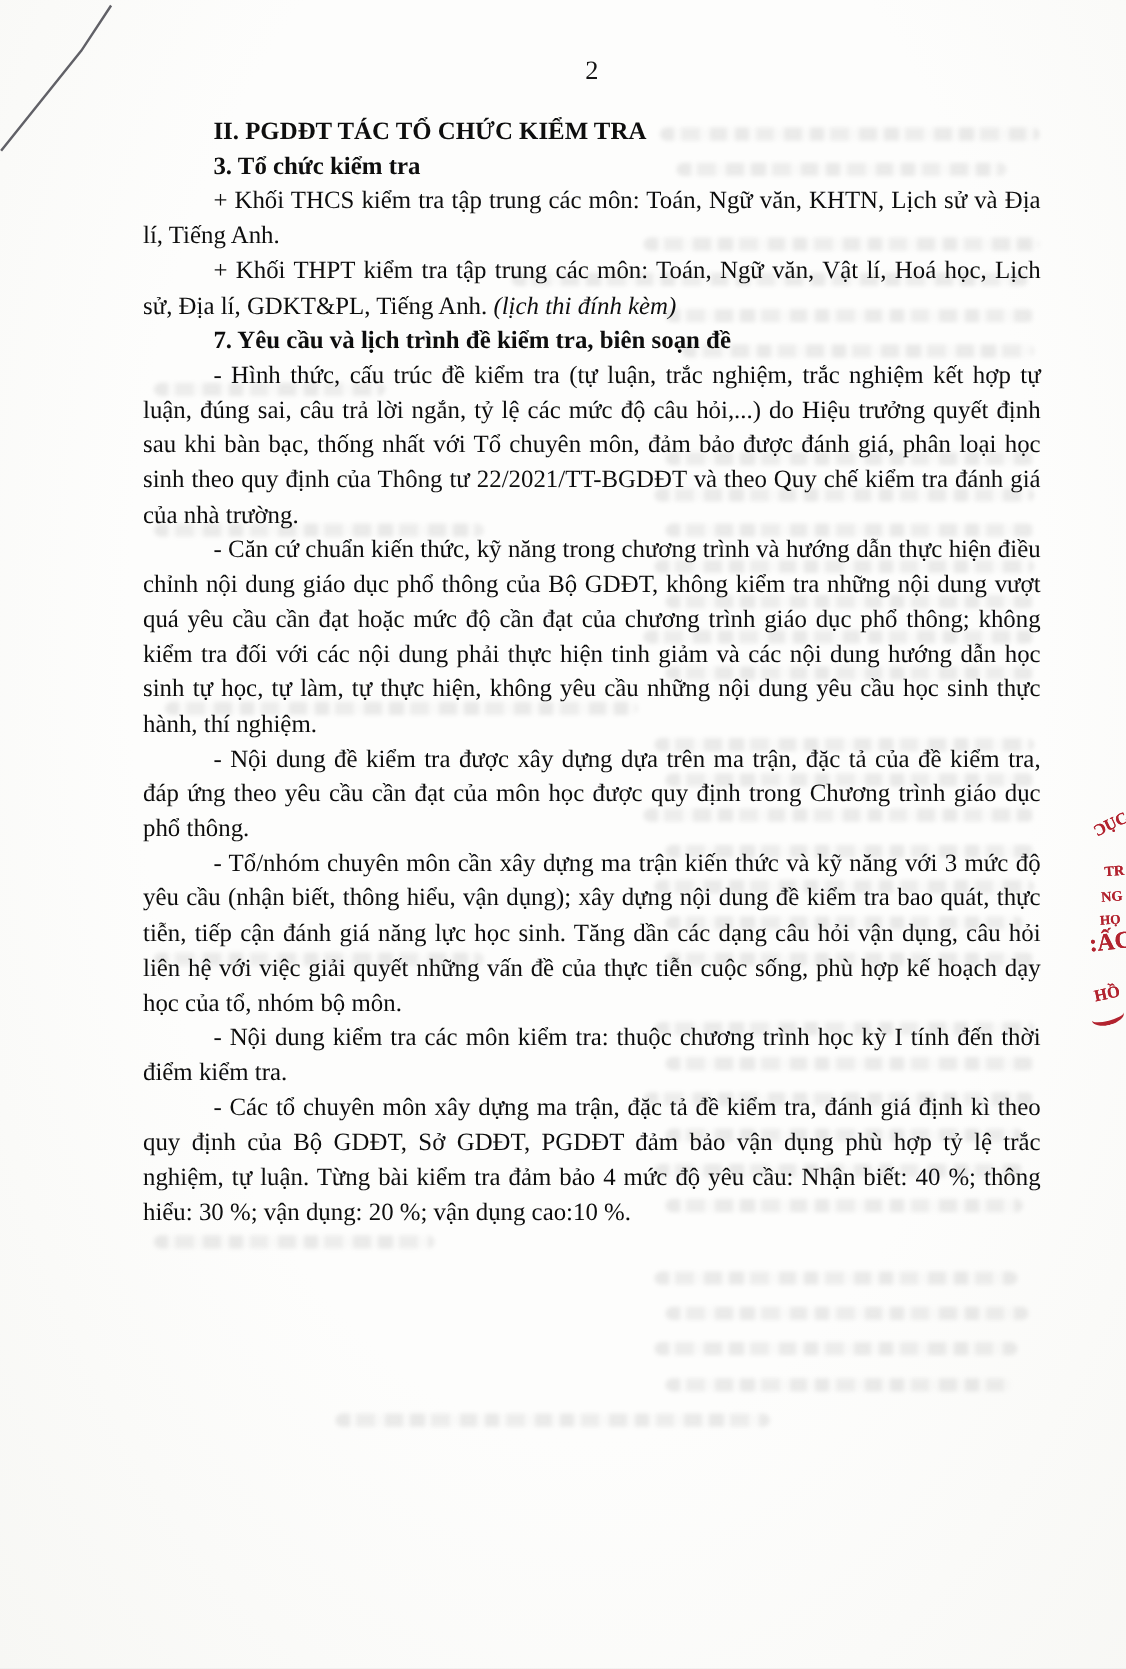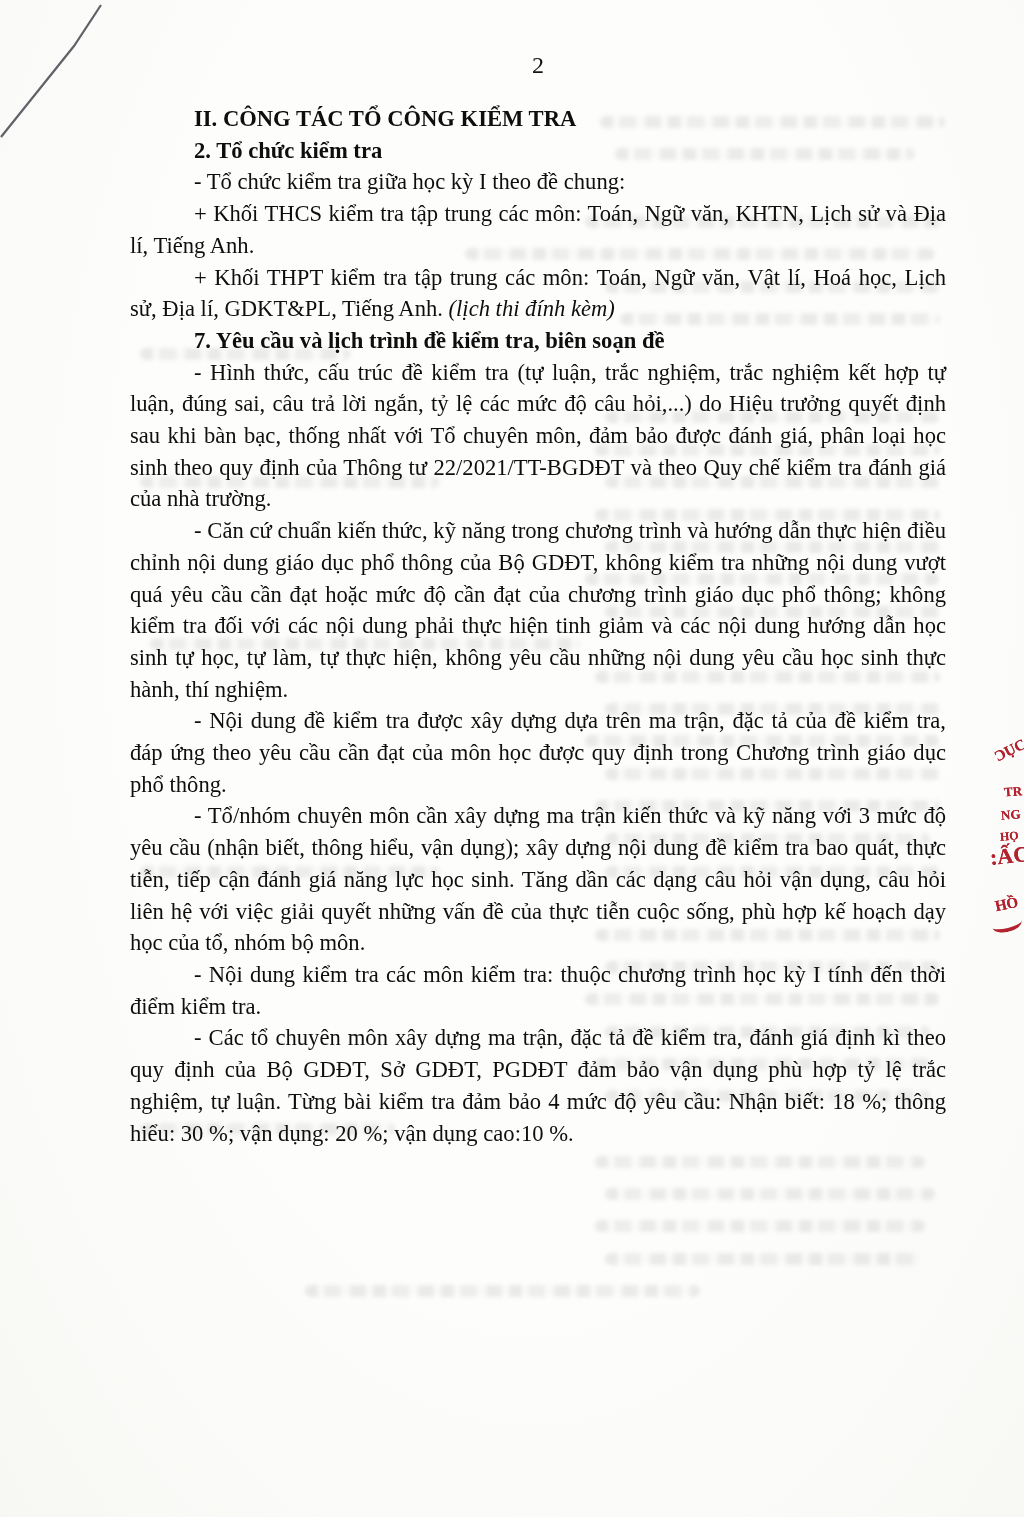--- a/index.html
+++ b/index.html
@@ -108,27 +108,26 @@
       <div class="stamp-frag" style="top: 896px; left: 995px; font-size: 15px; color: rgb(178, 35, 47); transform: rotate(-12deg);">HỒ</div>
     </div>
 
   <svg class="crease-svg" width="120" height="150">
     <path d="M101 5 L74 46 L1 137" stroke="#45454e" stroke-width="2.2" fill="none" opacity="0.85"></path>
   </svg>
 
   <div class="page-number">2</div>
 
   <div class="doc-body" id="doc-body">
-      <p><span class="r-b">II. CÔNG TÁC TỔ CÔNG KIỂM TRA</span></p>
-      <p><span class="r-b">2. Tổ chức kiểm tra</span></p>
-      <p><span>- Tổ chức kiểm tra giữa học kỳ I theo đề chung:</span></p>
+      <p><span class="r-b">II. PGDĐT TÁC TỔ CHỨC KIỂM TRA</span></p>
+      <p><span class="r-b">3. Tổ chức kiểm tra</span></p>
       <p><span>+ Khối THCS kiểm tra tập trung các môn: Toán, Ngữ văn, KHTN, Lịch sử và Địa lí, Tiếng Anh.</span></p>
       <p><span>+ Khối THPT kiểm tra tập trung các môn: Toán, Ngữ văn, Vật lí, Hoá học, Lịch sử, Địa lí, GDKT&amp;PL, Tiếng Anh. </span><span class="r-i">(lịch thi đính kèm)</span></p>
       <p><span class="r-b">7. Yêu cầu và lịch trình đề kiểm tra, biên soạn đề</span></p>
       <p><span>- Hình thức, cấu trúc đề kiểm tra (tự luận, trắc nghiệm, trắc nghiệm kết hợp tự luận, đúng sai, câu trả lời ngắn, tỷ lệ các mức độ câu hỏi,...) do Hiệu trưởng quyết định sau khi bàn bạc, thống nhất với Tổ chuyên môn, đảm bảo được đánh giá, phân loại học sinh theo quy định của Thông tư 22/2021/TT-BGDĐT và theo Quy chế kiểm tra đánh giá của nhà trường.</span></p>
       <p><span>- Căn cứ chuẩn kiến thức, kỹ năng trong chương trình và hướng dẫn thực hiện điều chỉnh nội dung giáo dục phổ thông của Bộ GDĐT, không kiểm tra những nội dung vượt quá yêu cầu cần đạt hoặc mức độ cần đạt của chương trình giáo dục phổ thông; không kiểm tra đối với các nội dung phải thực hiện tinh giảm và các nội dung hướng dẫn học sinh tự học, tự làm, tự thực hiện, không yêu cầu những nội dung yêu cầu học sinh thực hành, thí nghiệm.</span></p>
       <p><span>- Nội dung đề kiểm tra được xây dựng dựa trên ma trận, đặc tả của đề kiểm tra, đáp ứng theo yêu cầu cần đạt của môn học được quy định trong Chương trình giáo dục phổ thông.</span></p>
       <p><span>- Tổ/nhóm chuyên môn cần xây dựng ma trận kiến thức và kỹ năng với 3 mức độ yêu cầu (nhận biết, thông hiểu, vận dụng); xây dựng nội dung đề kiểm tra bao quát, thực tiễn, tiếp cận đánh giá năng lực học sinh. Tăng dần các dạng câu hỏi vận dụng, câu hỏi liên hệ với việc giải quyết những vấn đề của thực tiễn cuộc sống, phù hợp kế hoạch dạy học của tổ, nhóm bộ môn.</span></p>
       <p><span>- Nội dung kiểm tra các môn kiểm tra: thuộc chương trình học kỳ I tính đến thời điểm kiểm tra.</span></p>
-      <p><span>- Các tổ chuyên môn xây dựng ma trận, đặc tả đề kiểm tra, đánh giá định kì theo quy định của Bộ GDĐT, Sở GDĐT, PGDĐT đảm bảo vận dụng phù hợp tỷ lệ trắc nghiệm, tự luận. Từng bài kiểm tra đảm bảo 4 mức độ yêu cầu: Nhận biết: 18 %; thông hiểu: 30 %; vận dụng: 20 %; vận dụng cao:10 %.</span></p>
+      <p><span>- Các tổ chuyên môn xây dựng ma trận, đặc tả đề kiểm tra, đánh giá định kì theo quy định của Bộ GDĐT, Sở GDĐT, PGDĐT đảm bảo vận dụng phù hợp tỷ lệ trắc nghiệm, tự luận. Từng bài kiểm tra đảm bảo 4 mức độ yêu cầu: Nhận biết: 40 %; thông hiểu: 30 %; vận dụng: 20 %; vận dụng cao:10 %.</span></p>
     </div>
 
 </div>
 
 </body></html>

